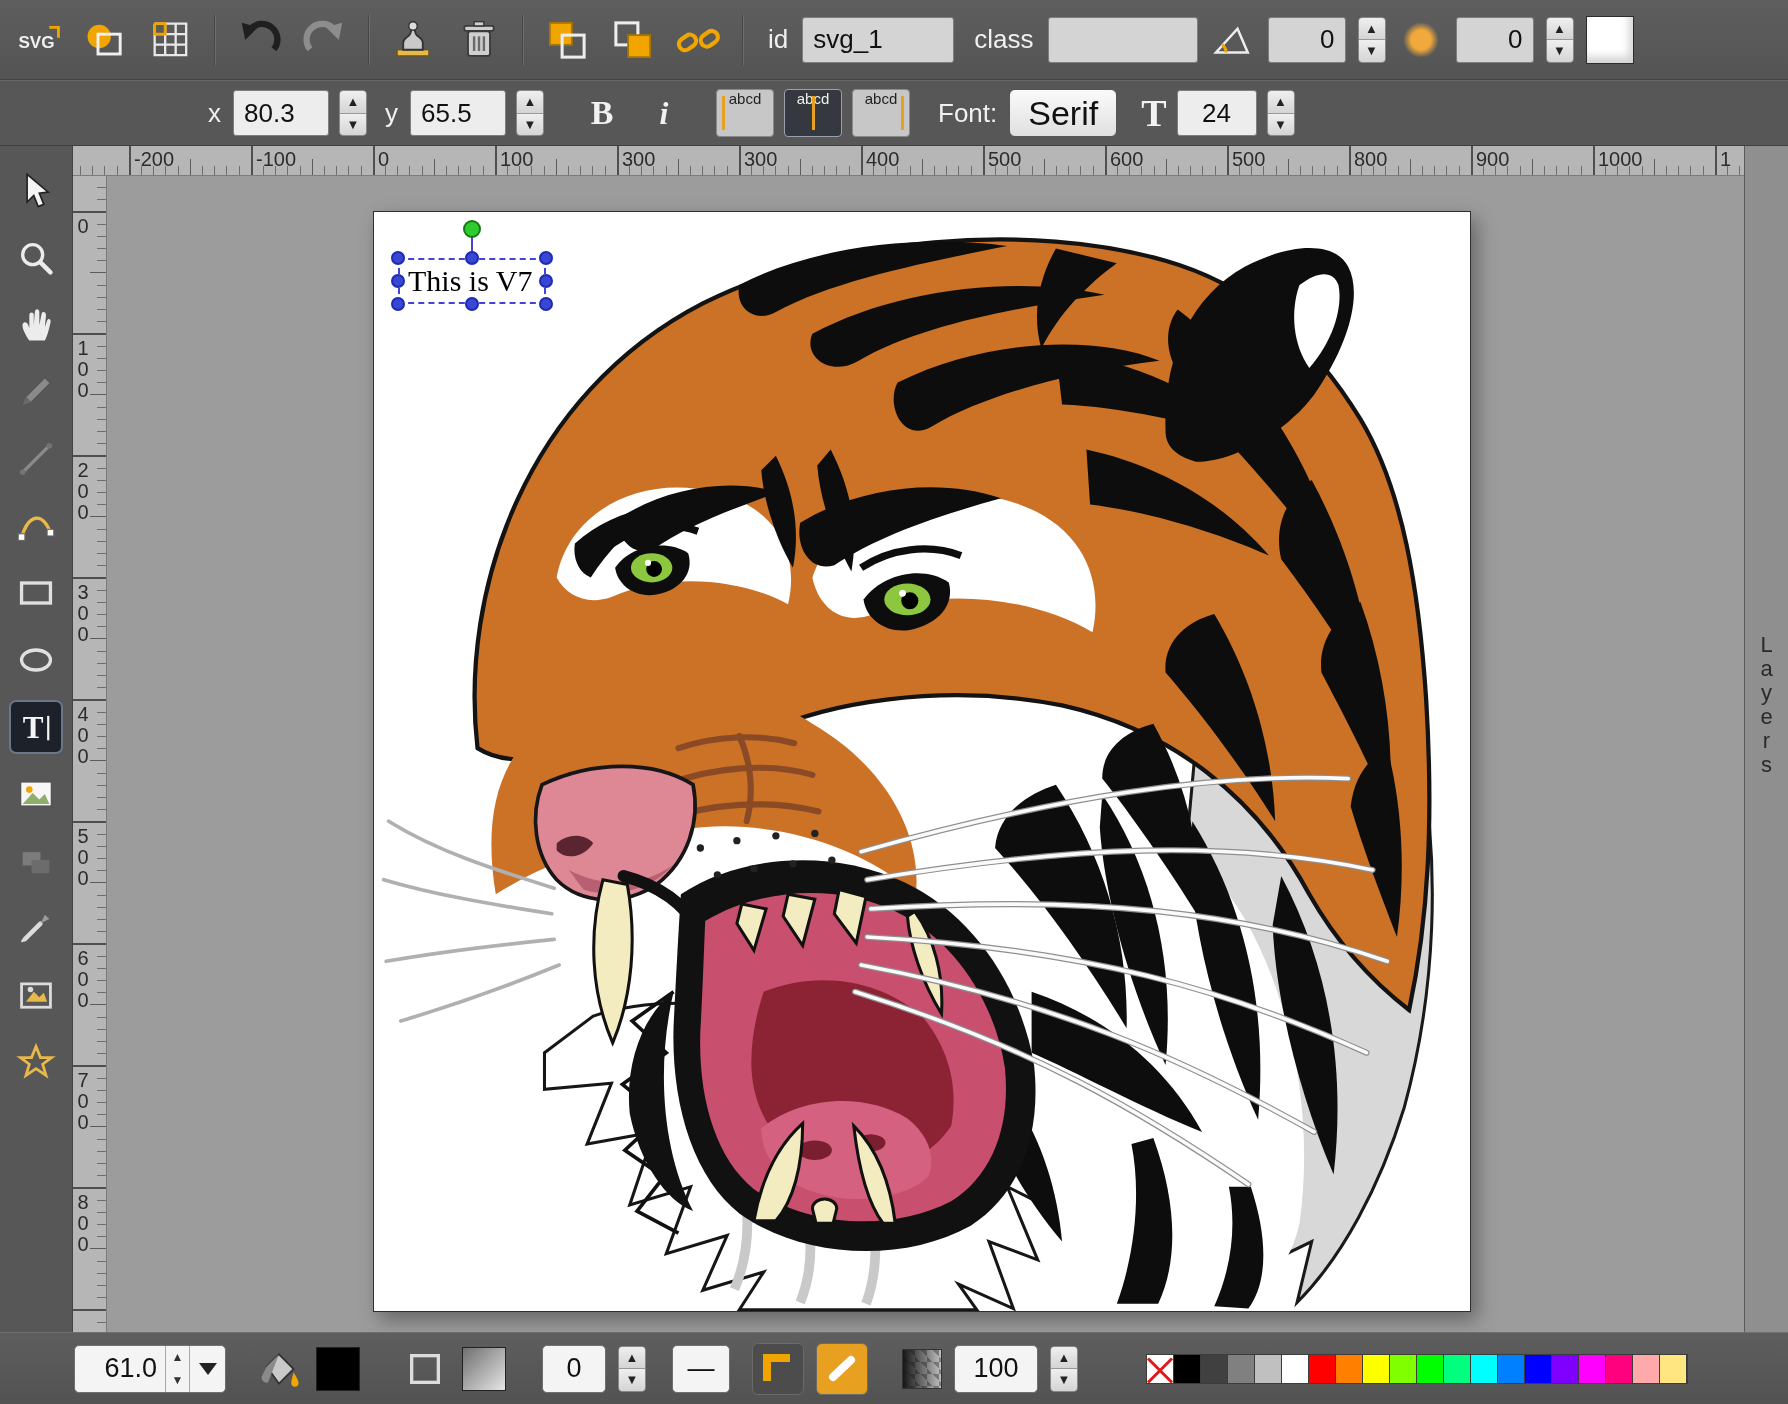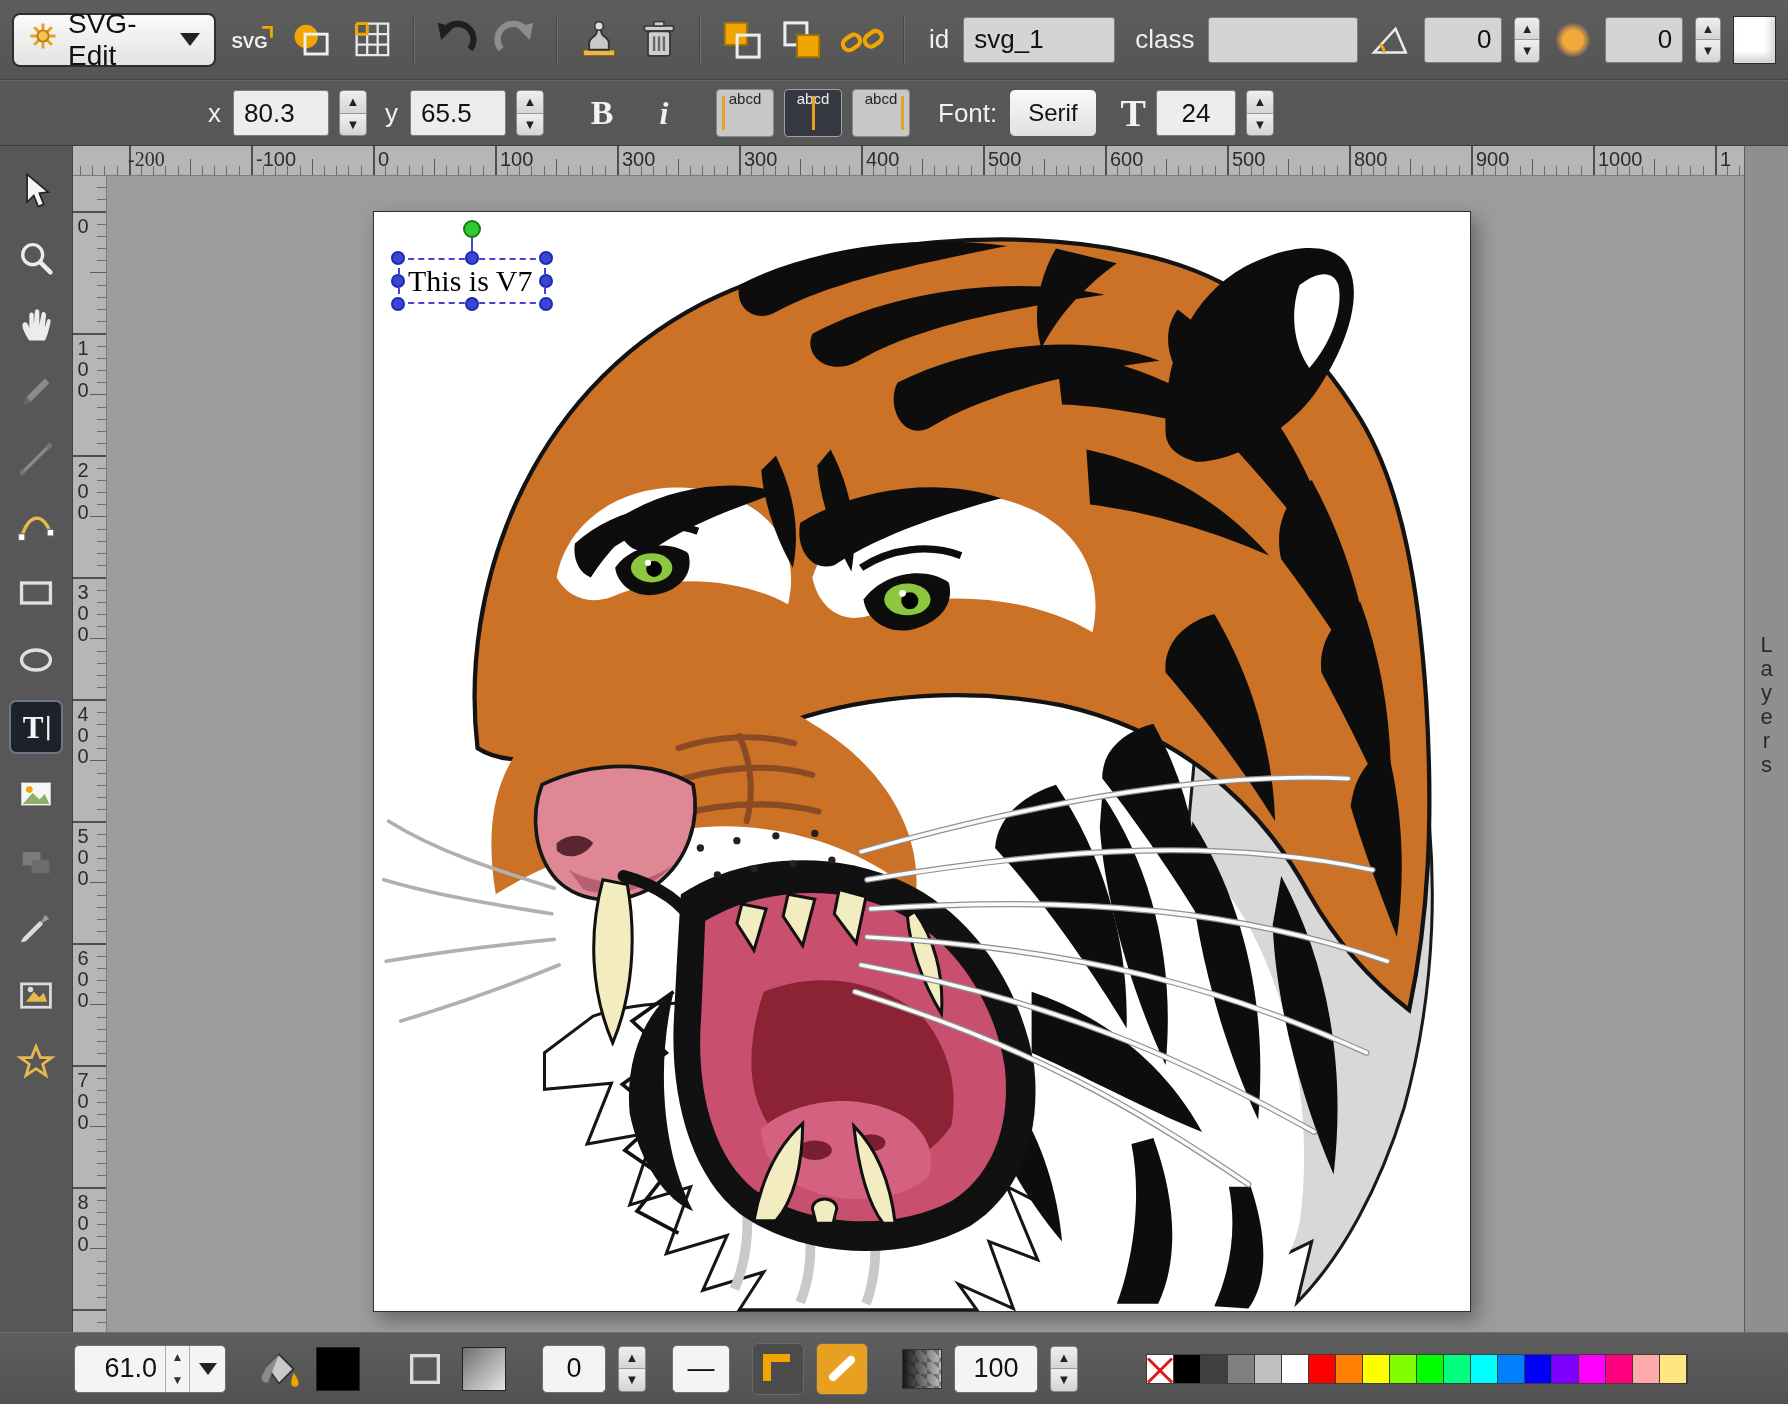--- a/index.html
+++ b/index.html
@@ -38,21 +38,21 @@
     display:flex; align-items:center; gap:10px; padding-left:200px; z-index:19;
   }
   .glyph-btn { min-width:52px; height:52px; display:flex; align-items:center; justify-content:center; color:#f2f2f2; border-radius:6px; cursor:pointer; }
   .glyph-b { font-family:"Liberation Serif",serif; font-weight:bold; font-size:34px; }
   .glyph-i { font-family:"Liberation Serif",serif; font-style:italic; font-weight:bold; font-size:32px; }
   .anchor-btn { position:relative; width:58px; height:48px; background:#c7c7c7; border:1px solid #8a8a8a; border-radius:4px;
     display:flex; justify-content:center; font-size:15px; color:#222; cursor:pointer; }
   .anchor-btn .bar { position:absolute; top:6px; bottom:6px; width:3px; background:#e8a020; }
   .anchor-btn .bar.left { left:5px; } .anchor-btn .bar.mid { left:50%; margin-left:-1px; } .anchor-btn .bar.right { right:5px; }
   .anchor-btn.active { background:#35383f; border-color:#9aa0ad; color:#eee; }
-  .font-btn { height:48px; background:linear-gradient(#fafafa,#e0e0e0); border:1px solid #555; border-radius:6px; padding:0 18px; font-size:24px; color:#111; cursor:pointer; }
+  .font-btn { height:48px; background:linear-gradient(#fafafa,#e0e0e0); border:1px solid #555; border-radius:6px; padding:0 18px; font-size:34px; color:#111; cursor:pointer; }
   .glyph-T { font-family:"Liberation Serif",serif; font-size:38px; font-weight:bold; color:#f2f2f2; }
 
   
   .workspace { position:absolute; left:0; top:146px; right:0; bottom:72px; }
   .left-toolbar {
     position:absolute; left:0; top:0; bottom:0; width:73px; background:#575757; border-right:1px solid #434343;
     display:flex; flex-direction:column; align-items:center; padding-top:18px; gap:13px; z-index:10;
   }
   .side-btn { width:54px; height:54px; display:flex; align-items:center; justify-content:center; border-radius:7px; cursor:pointer; }
   .side-btn.active { background:#1d2129; border:2px solid #6b7689; }
@@ -137,35 +137,20 @@
   .f-nose   { fill:var(--tiger-nose,#de8795); }
   .f-mouth  { fill:var(--tiger-mouth,#c84f6e); }
   .f-throat { fill:var(--tiger-throat,#8c2335); }
   .f-teeth  { fill:var(--tiger-teeth,#f2ecc0); }
   .f-gray   { fill:var(--tiger-gray,#d8d8d8); }
 </style>
 </head>
 <body>
 
 <div class="toolbar-top">
-  <div class="menu-btn">
-    <span>
-      <svg width="30" height="30" viewBox="0 0 24 24">
-          <g stroke="#e8a020" stroke-width="2.4">
-            <line x1="12" y1="2" x2="12" y2="22"></line>
-            <line x1="2" y1="12" x2="22" y2="12"></line>
-            <line x1="5" y1="5" x2="19" y2="19"></line>
-            <line x1="19" y1="5" x2="5" y2="19"></line>
-          </g>
-          <circle cx="12" cy="12" r="4.5" fill="#f6c44a" stroke="#b87d1a" stroke-width="1.5"></circle>
-        </svg>
-    </span>
-    <span>SVG-Edit</span>
-    <span class="dd-arrow"></span>
-  </div>
 
   <div class="icon-btn">
     <svg width="46" height="32" viewBox="0 0 40 28">
         <text x="2" y="21" font-size="15" font-weight="bold" fill="#f0f0f0" font-family="Liberation Sans,sans-serif">SVG</text>
         <path d="M29,3 h8 v9" stroke="#f0a500" fill="none" stroke-width="2.5"></path>
       </svg>
   </div>
   <div class="icon-btn">
     <svg width="42" height="42" viewBox="0 0 36 36">
         <circle cx="13" cy="15" r="10" fill="#f0a500"></circle>
@@ -408,21 +393,21 @@
         </svg>
       </div>
     <div class="side-btn">
         <svg width="40" height="40" viewBox="0 0 36 36">
           <path d="M18,4 L22,14 L32,14 L24,20 L27,30 L18,24 L9,30 L12,20 L4,14 L14,14 Z" fill="none" stroke="#e8b84b" stroke-width="2.5"></path>
         </svg>
       </div>
   </div>
 
   <div class="ruler-h">
-      <span class="hlabel" style="left: 55px; font-family: Liberation Serif, serif;">-200</span>
+      <span class="hlabel" style="left: 61px;">-200</span>
       <span class="hlabel" style="left: 183px;">-100</span>
       <span class="hlabel" style="left: 305px;">0</span>
       <span class="hlabel" style="left: 427px;">100</span>
       <span class="hlabel" style="left: 549px;">300</span>
       <span class="hlabel" style="left: 671px;">300</span>
       <span class="hlabel" style="left: 793px;">400</span>
       <span class="hlabel" style="left: 915px;">500</span>
       <span class="hlabel" style="left: 1037px;">600</span>
       <span class="hlabel" style="left: 1159px;">500</span>
       <span class="hlabel" style="left: 1281px;">800</span>

